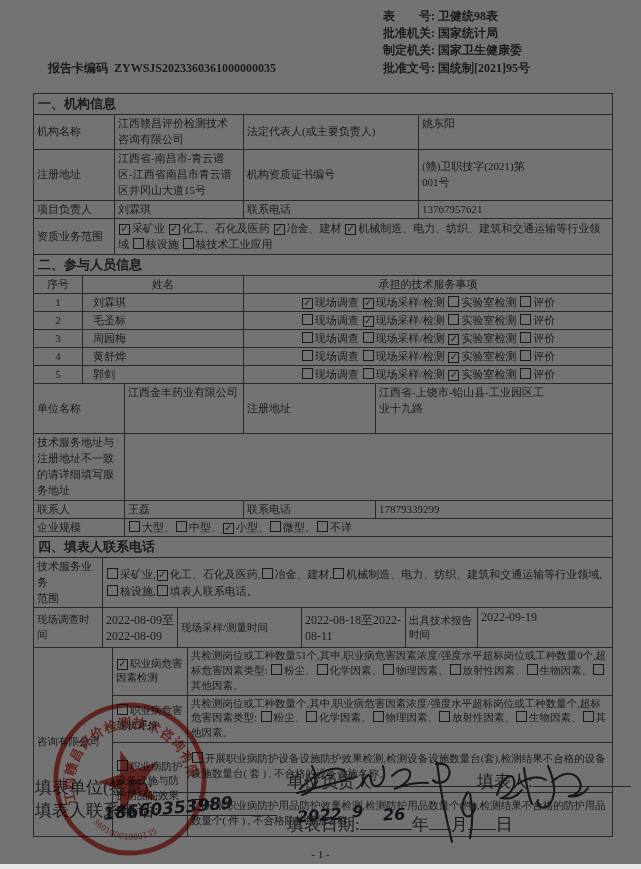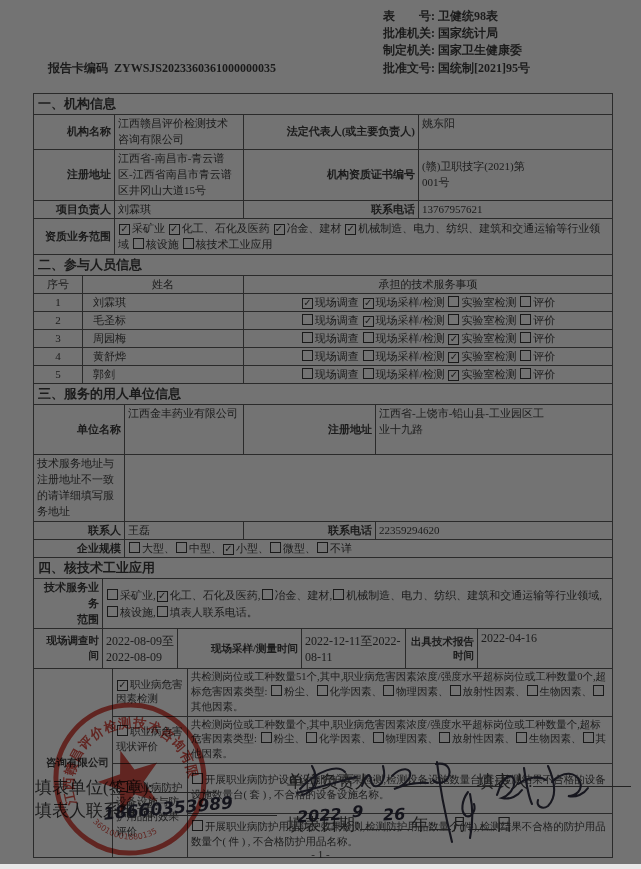--- a/index.html
+++ b/index.html
@@ -9,21 +9,21 @@
   .tr-header{position:absolute;left:383px;top:8px;font-size:12px;font-weight:bold;line-height:17.2px;}
   .tr-header .hrow span{white-space:pre;}
   
   .code-line{position:absolute;left:48px;top:60px;font-size:12px;font-weight:bold;}
   .code-line span{margin-right:6px;}
   
   .tbl-wrap{position:absolute;left:33px;top:94px;width:579px;}
   table{border-collapse:collapse;width:579px;table-layout:fixed;margin-top:-1px;}
   td{border:1px solid #2a2a2a;font-size:11px;padding:1px 3px;vertical-align:middle;overflow:hidden;}
   td.sec{font-weight:bold;font-size:13px;padding:1px 4px;}
-  .lab{text-align:right;font-weight:bold;}
+  .lab{text-align:left;}
   .pre{white-space:pre-wrap;line-height:1.45;}
   .ctr{text-align:center;}
   .svc{text-align:center;}
   .small{font-size:10.5px;line-height:1.4;}
   .tiny{font-size:12px;line-height:1.35;}
   .cbx{display:inline-block;width:9px;height:9px;border:1px solid #1a1a1a;margin:0 2px -1px 1px;
        font-size:10px;line-height:8px;text-align:center;vertical-align:baseline;overflow:visible;
        font-family:"DejaVu Sans",sans-serif;}
   
   .sig-line{position:absolute;font-size:17px;white-space:nowrap;}
@@ -138,55 +138,52 @@
     </table>
 
     <table>
       <colgroup>
           <col style="width:91px">
           <col style="width:119px">
           <col style="width:132px">
           <col style="width:237px">
         </colgroup>
       <tbody>
-          <tr>
-            <td class="sec" colspan="4">三、服务的用人单位信息</td>
-          </tr>
       <tr style="height:50px">
         <td class="lab">单位名称</td>
         <td style="vertical-align:top">江西金丰药业有限公司</td>
         <td class="lab">注册地址</td>
         <td class="pre" style="vertical-align:top">江西省-上饶市-铅山县-工业园区工
 业十九路</td>
       </tr>
       <tr style="height:50px">
         <td style="line-height:1.45">技术服务地址与注册地址不一致的请详细填写服务地址</td>
         <td colspan="3"></td>
       </tr>
       <tr style="height:17px">
         <td class="lab">联系人</td>
         <td>王磊</td>
         <td class="lab">联系电话</td>
-        <td>22359294620</td>
+        <td>17879339299</td>
       </tr>
       <tr style="height:17px">
         <td class="lab">企业规模</td>
         <td colspan="3"><span class="cbx"></span><span>大型、</span><span class="cbx"></span><span>中型、</span><span class="cbx ck">✓</span><span>小型、</span><span class="cbx"></span><span>微型、</span><span class="cbx"></span><span>不详</span></td>
       </tr>
     </tbody>
       </table>
 
     <table>
       <colgroup>
           <col style="width:69px">
           <col style="width:510px">
         </colgroup>
       <tbody>
           <tr>
-            <td class="sec" colspan="2">四、核技术工业应用</td>
+            <td class="sec" colspan="2">四、填表人联系电话</td>
           </tr>
       <tr style="height:33px">
         <td class="lab pre">技术服务业务
 范围</td>
         <td style="line-height:1.5"><span class="cbx"></span><span>采矿业,</span><span class="cbx ck">✓</span><span>化工、石化及医药,</span><span class="cbx"></span><span>冶金、建材,</span><span class="cbx"></span><span>机械制造、电力、纺织、建筑和交通运输等行业领域,</span><span class="cbx"></span><span>核设施,</span><span class="cbx"></span><span>填表人联系电话。</span></td>
       </tr>
     </tbody>
       </table>
 
     <table>
@@ -197,24 +194,24 @@
           <col style="width:104px">
           <col style="width:72px">
           <col style="width:135px">
         </colgroup>
       <tbody>
           <tr style="height:40px">
         <td class="lab small">现场调查时间</td>
         <td class="pre tiny">2022-08-09至
 2022-08-09</td>
         <td class="lab small">现场采样/测量时间</td>
-        <td class="pre tiny">2022-12-11至2022-
+        <td class="pre tiny">2022-08-18至2022-
 08-11</td>
         <td class="lab small" style="line-height:1.35">出具技术报告时间</td>
-        <td class="tiny" style="vertical-align:top">2022-04-16</td>
+        <td class="tiny" style="vertical-align:top">2022-09-19</td>
       </tr>
     </tbody>
       </table>
 
     <table>
       <colgroup>
           <col style="width:79px">
           <col style="width:75px">
           <col style="width:425px">
         </colgroup>

